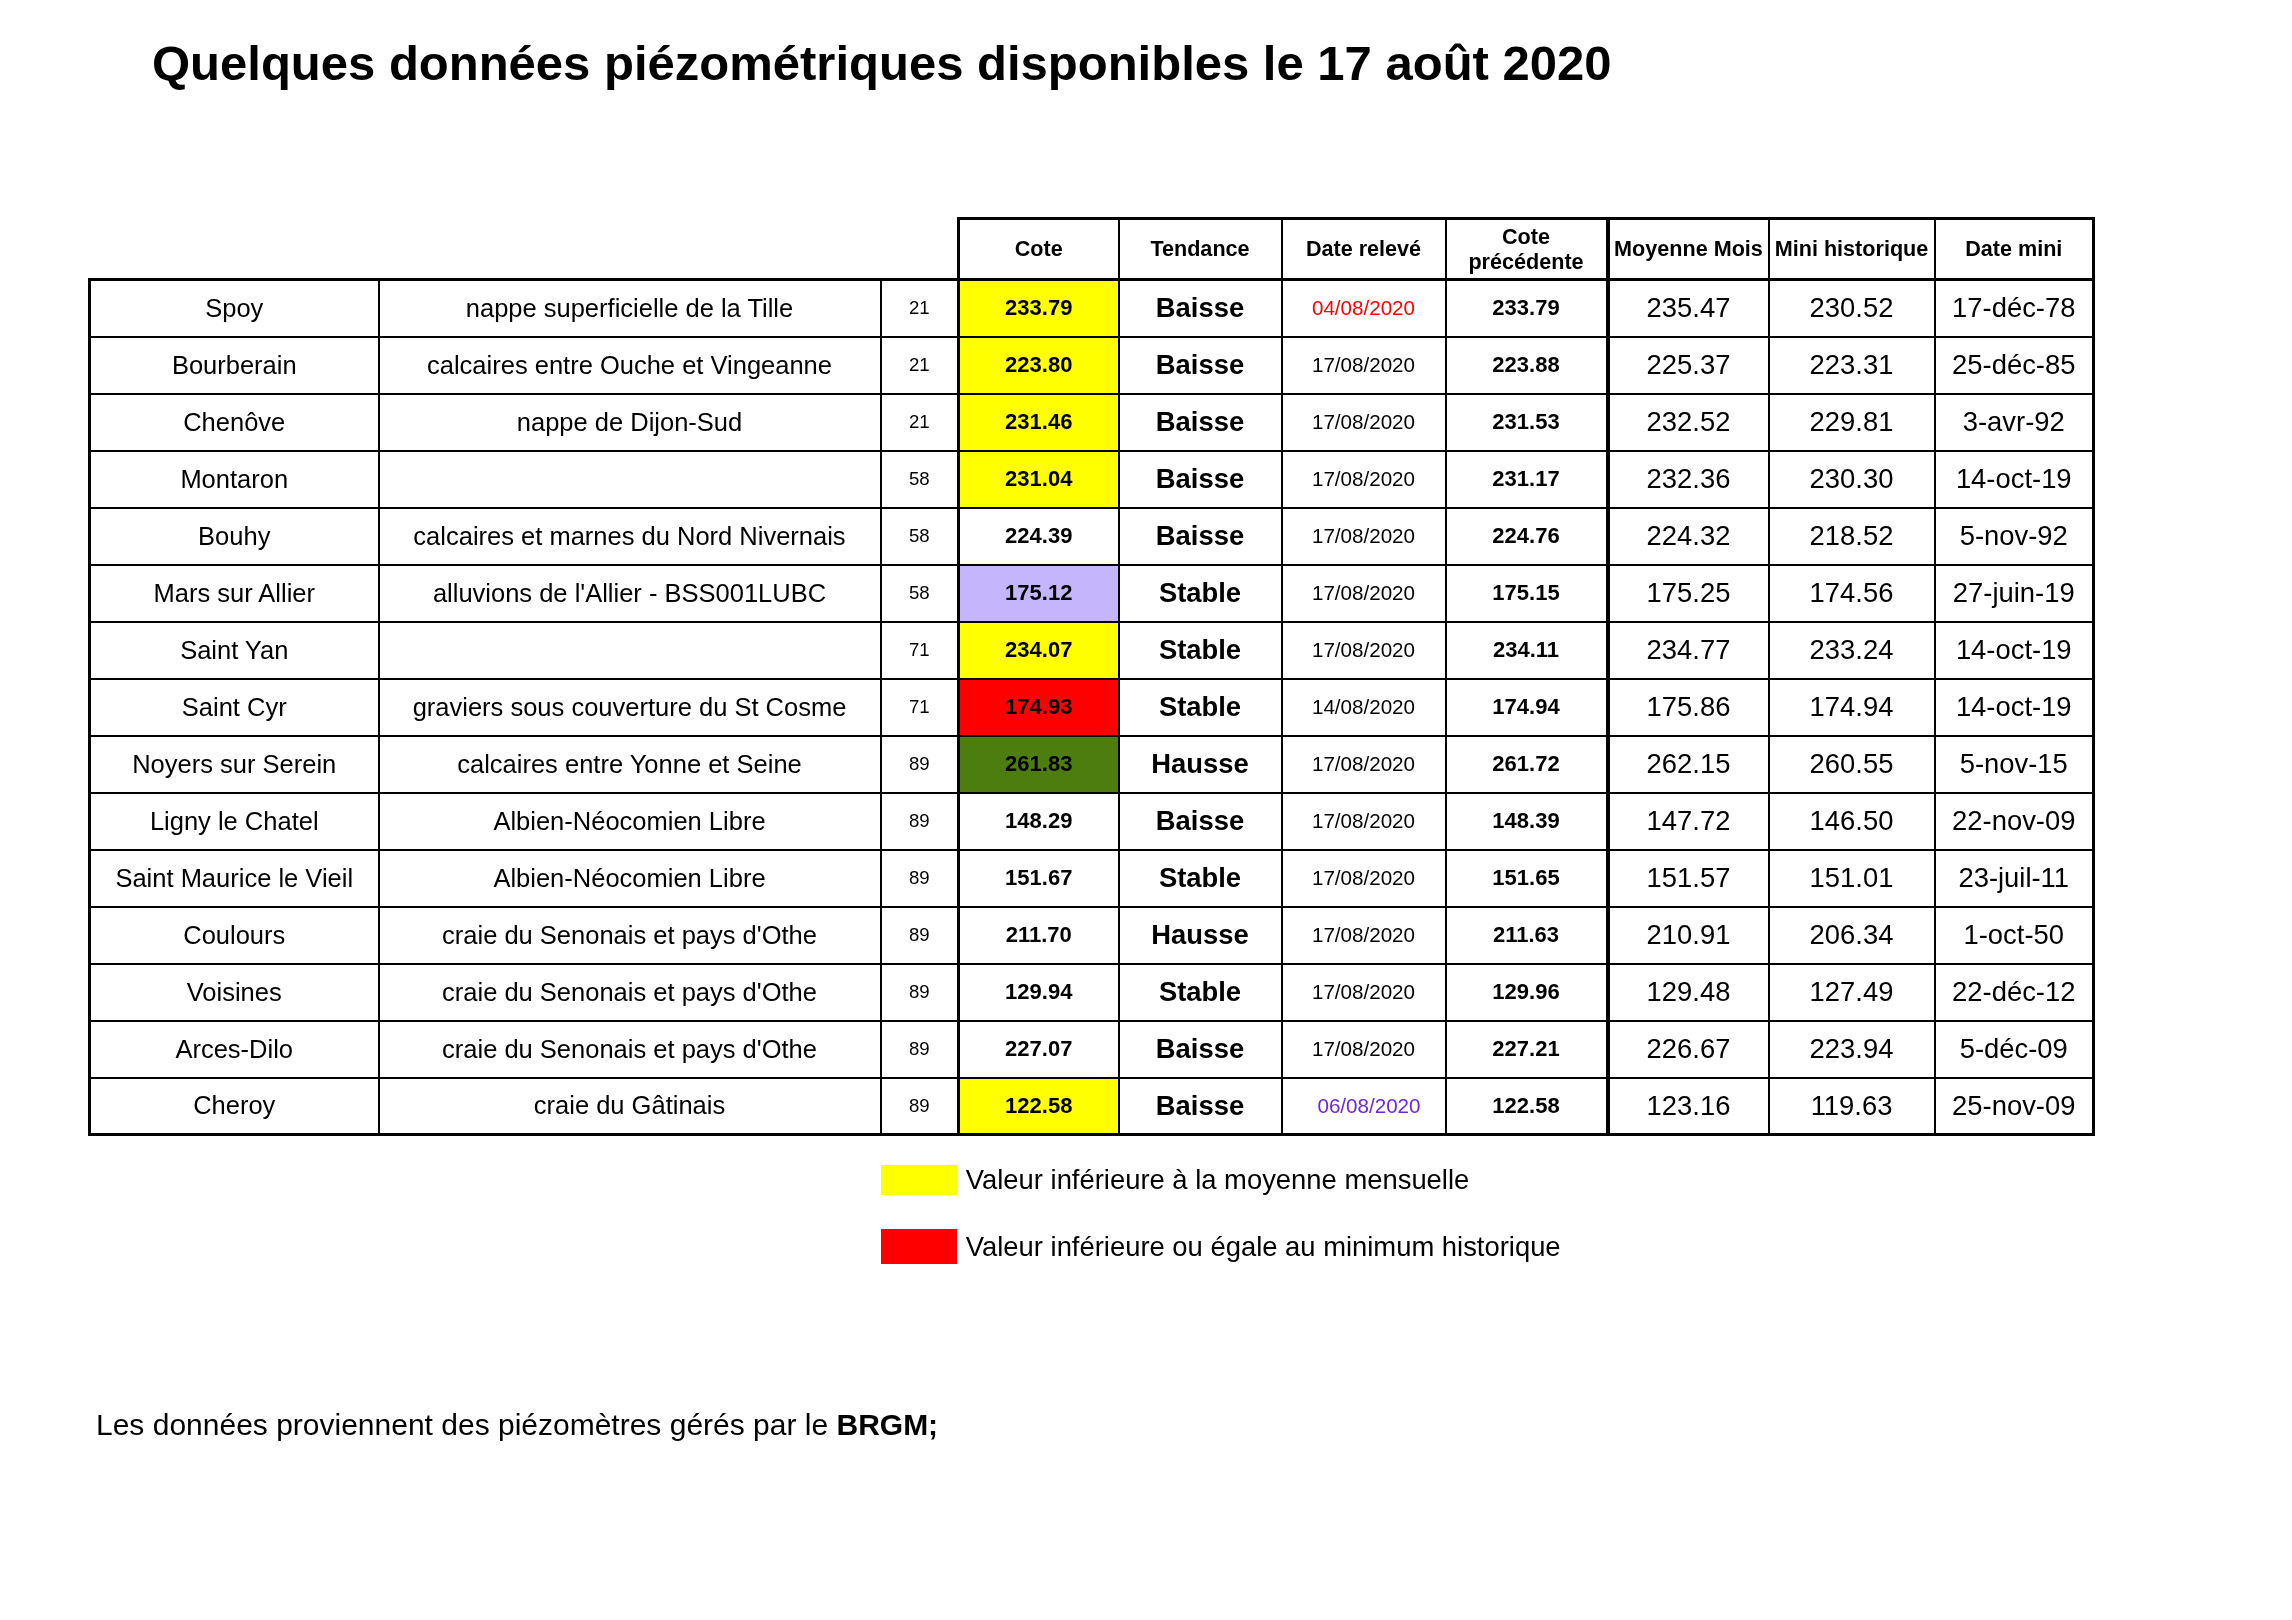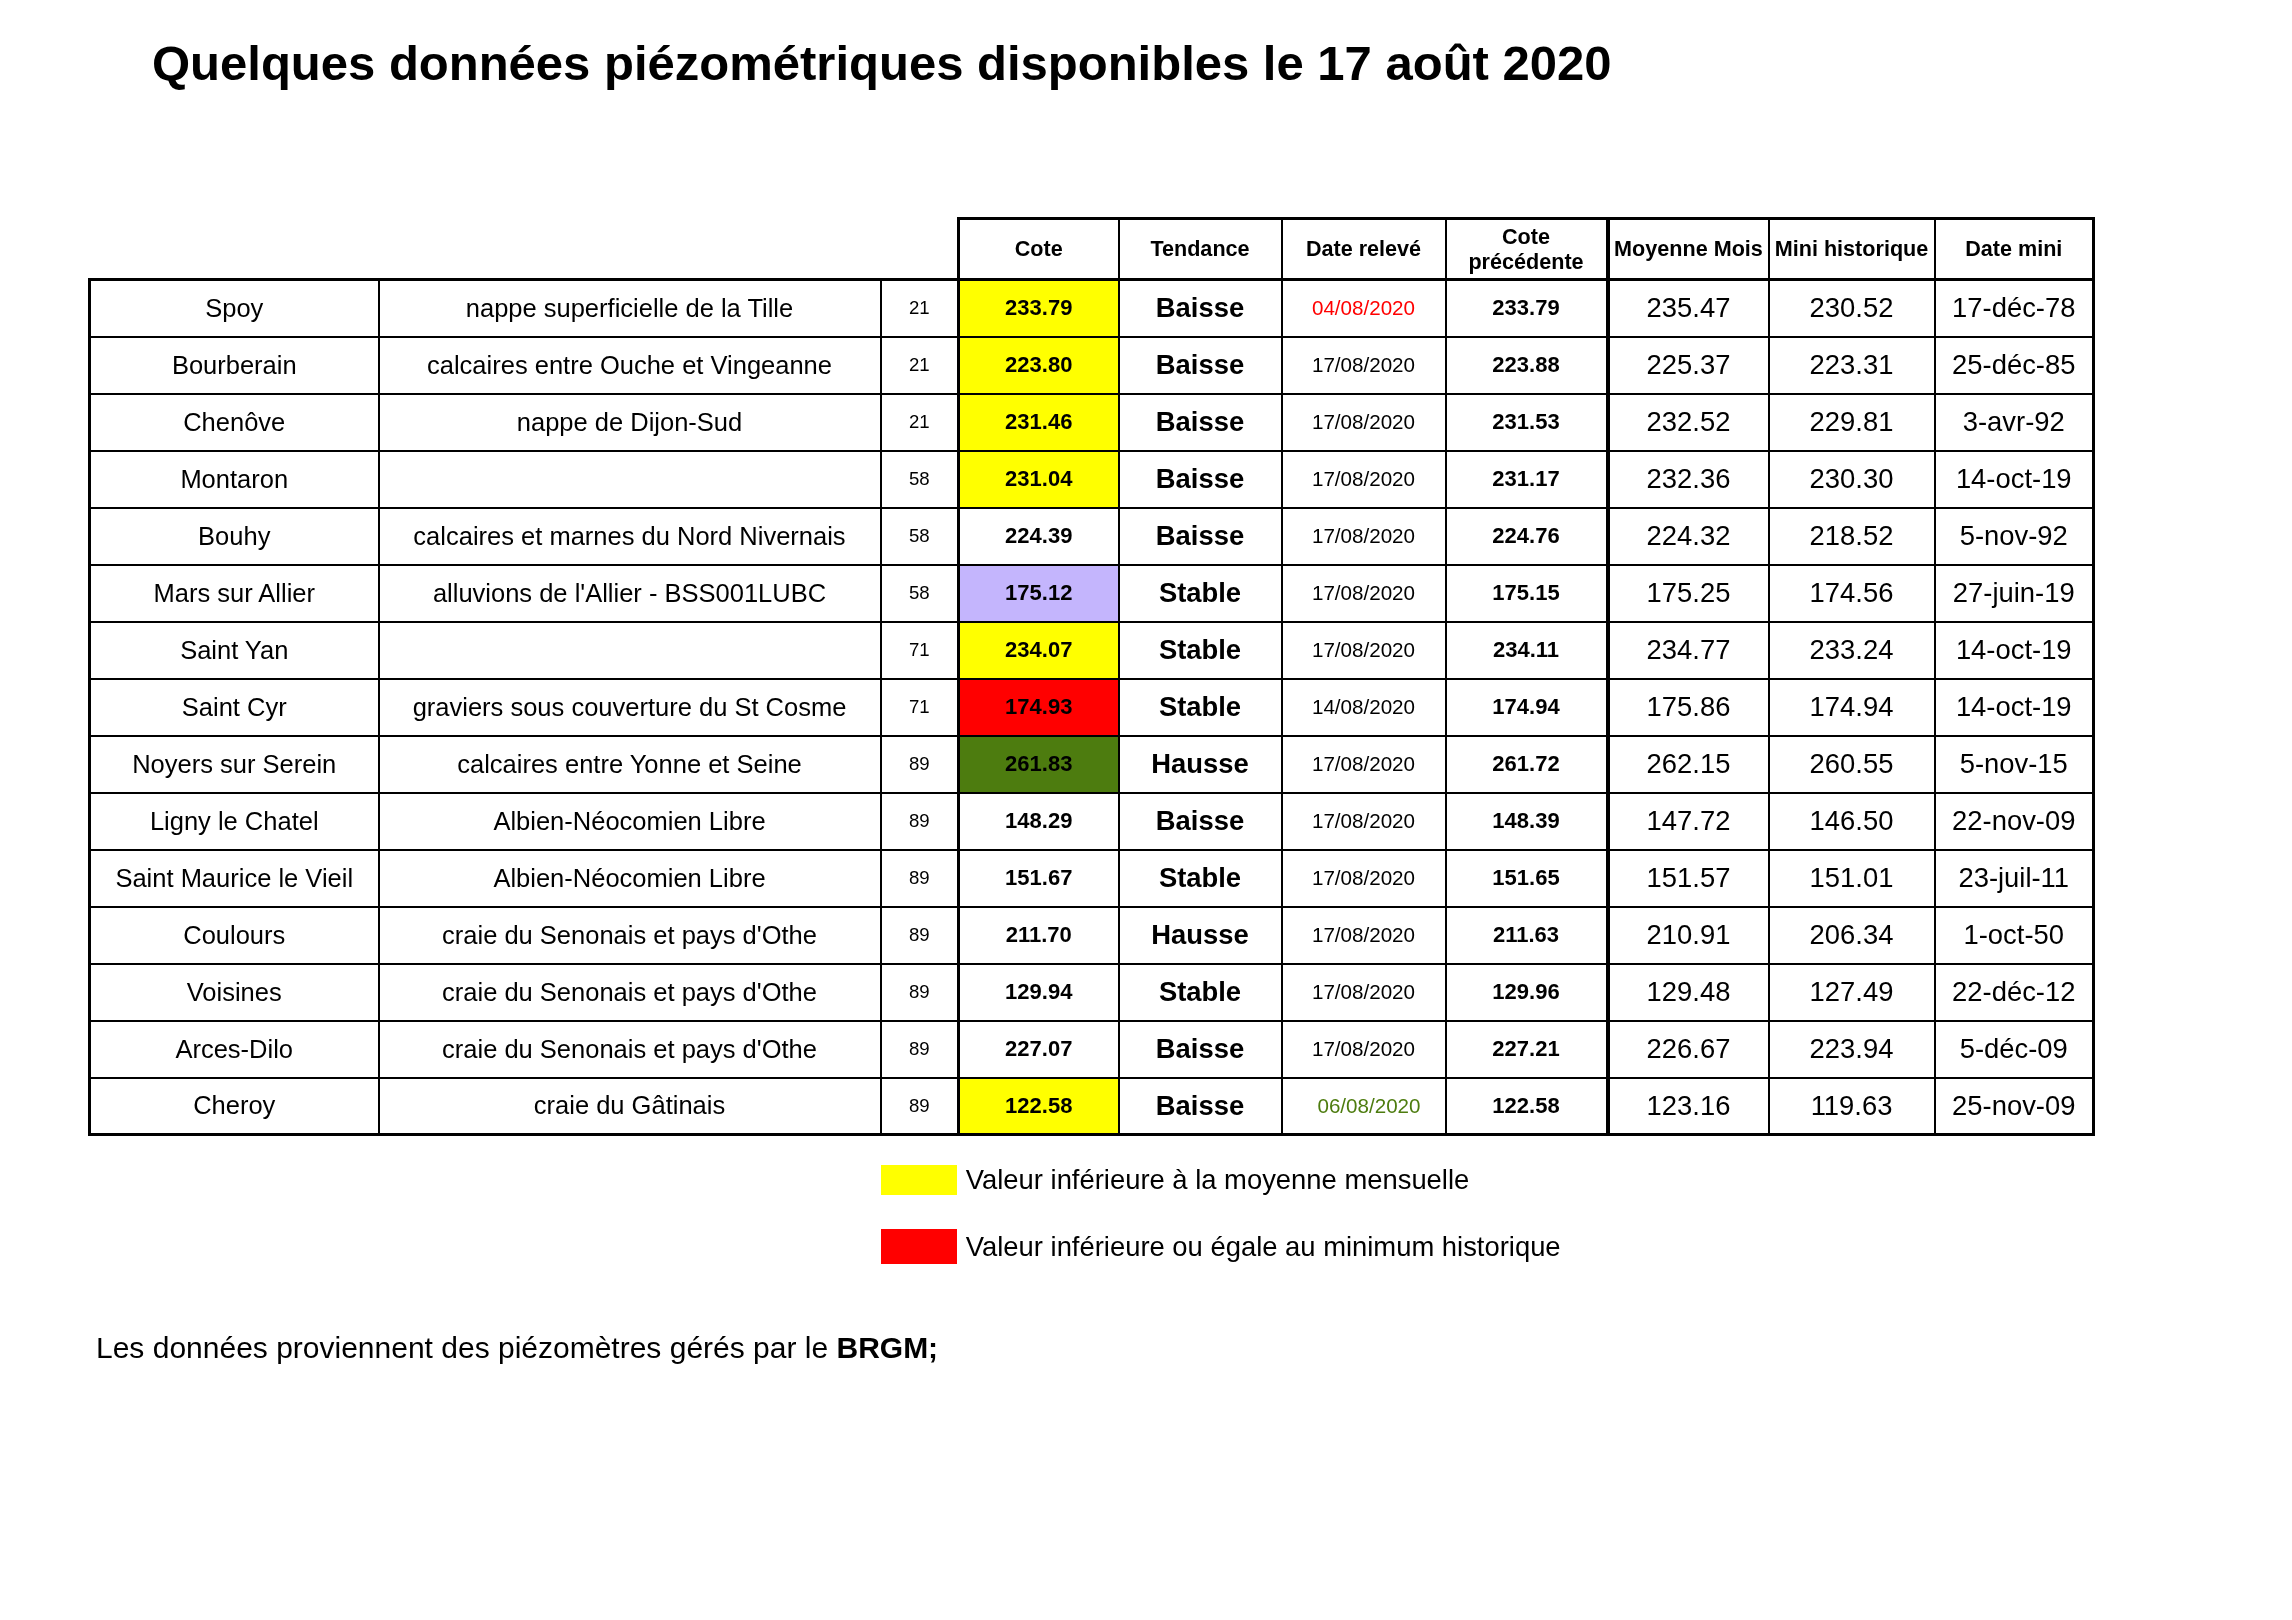--- a/index.html
+++ b/index.html
@@ -71,21 +71,21 @@
   #legend-item-0 { top: 1164px; }
   #legend-item-1 { top: 1229px; }
   .swatch { display: inline-block; width: 76px; }
   #legend-item-0 .swatch { height: 30px; }
   #legend-item-1 .swatch { height: 35px; }
   .legend-label { font-size: 27.4px; margin-left: 8.8px; white-space: nowrap; }
 
   #footer {
     position: absolute;
     left: 96px;
-    top: 1331px;
+    top: 1408px;
     font-size: 30px;
     white-space: nowrap;
   }
   #footer b { font-weight: bold; }
 </style>
 </head>
 <body>
 
 <div id="page">
 
@@ -286,21 +286,21 @@
           <td class="c-moy col7">226.67</td>
           <td class="c-mini col8">223.94</td>
           <td class="c-dmini col9">5-déc-09</td>
         </tr>
         <tr>
           <td class="c-name col0">Cheroy</td>
           <td class="c-aq col1">craie du Gâtinais</td>
           <td class="c-dept col2">89</td>
           <td class="c-cote col3" style="background: rgb(255, 255, 0);">122.58</td>
           <td class="c-tend col4">Baisse</td>
-          <td class="c-dater col5" style="color: #4d7c0f; padding-left: 11px;">06/08/2020</td>
+          <td class="c-dater col5" style="color: #6d28d9; padding-left: 11px;">06/08/2020</td>
           <td class="c-cotep col6">122.58</td>
           <td class="c-moy col7">123.16</td>
           <td class="c-mini col8">119.63</td>
           <td class="c-dmini col9">25-nov-09</td>
         </tr>
       </tbody>
   </table>
 
   <div class="legend-item" id="legend-item-1">
     <span class="swatch" style="background: rgb(255, 0, 0);"></span>

